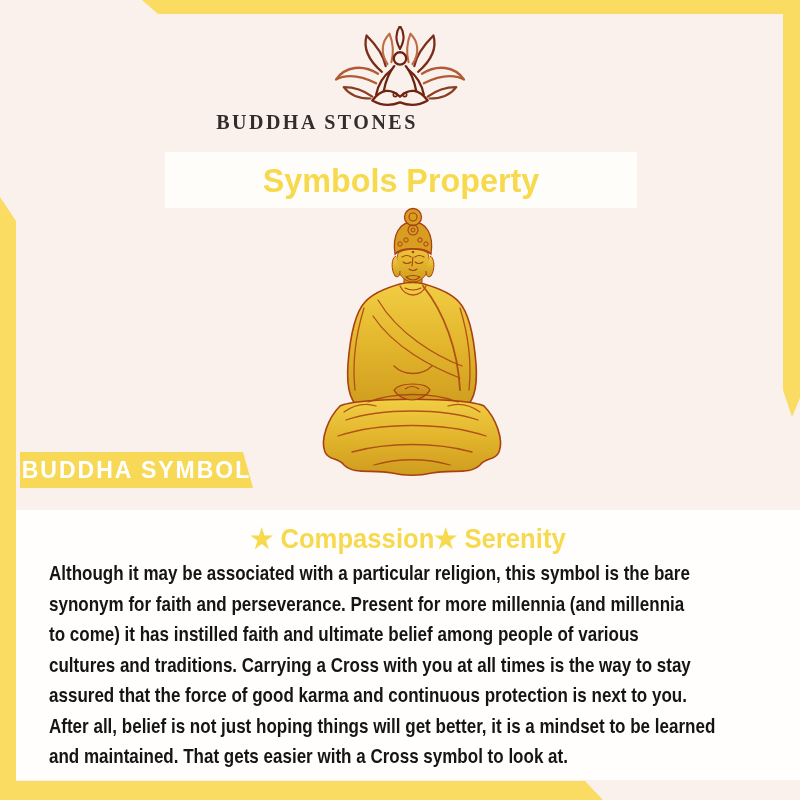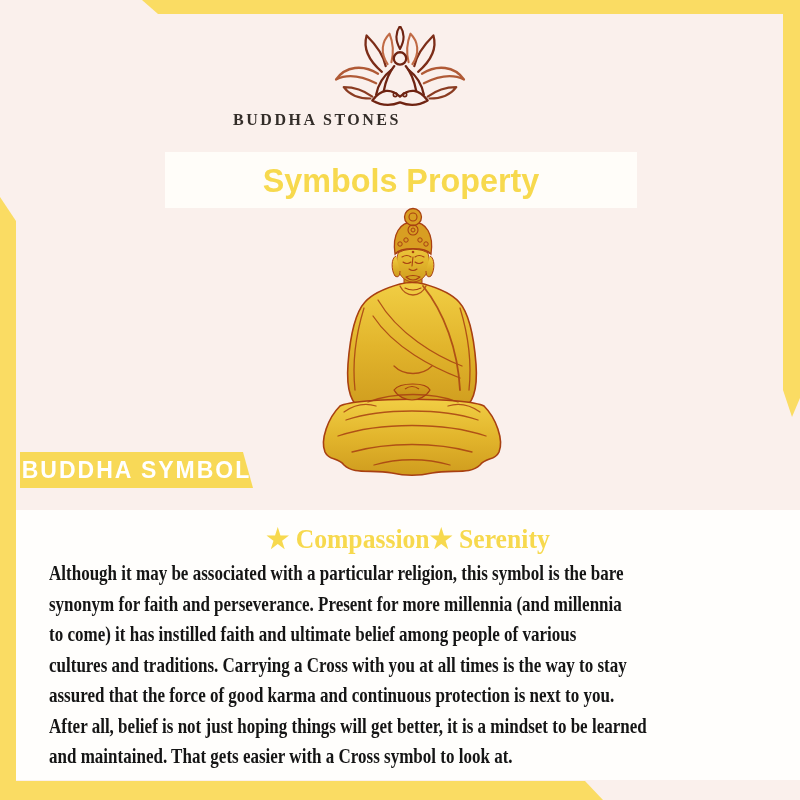--- a/index.html
+++ b/index.html
@@ -16,21 +16,21 @@
     clip-path:polygon(0 0,17px 0,17px 398px,9px 417px,0 390px);}
   .band-left{left:0;top:197px;width:16px;height:603px;
     clip-path:polygon(0 0,16px 24px,16px 603px,0 603px);}
   .band-bottom{left:0;top:781px;width:603px;height:19px;
     clip-path:polygon(0 0,585px 0,603px 19px,0 19px);}
 
   
   .logo{position:absolute;left:325px;top:26px;width:150px;height:84px;}
   .brand-name{
     position:absolute;left:0;top:111px;width:634px;text-align:center;
-    font-family:"Liberation Serif",serif;font-size:16px;letter-spacing:2.5px;
+    font-family:"Liberation Serif",serif;font-size:20px;letter-spacing:2.5px;
     color:var(--brand-text,#332d29);font-weight:600;
   }
 
   
   .title-banner{
     position:absolute;left:165px;top:152px;width:472px;height:56px;
     background:var(--banner-white,#fffdf9);
   }
   .title-banner h1{
     margin:0;width:100%;line-height:56px;text-align:center;
@@ -48,21 +48,20 @@
     clip-path:polygon(0 0,223px 0,233px 36px,0 36px);
     text-align:center;line-height:36px;
     font-size:23px;font-weight:700;letter-spacing:2px;
     color:var(--ribbon-text,#ffffff);
   }
 
   
   .content-panel{
     position:absolute;left:16px;top:510px;width:784px;height:270px;
     background:var(--panel-white,#fffefc);
-    font-family:Liberation Serif, serif;
   }
   .features-line{
     position:absolute;left:0;top:9px;width:784px;height:40px;line-height:40px;
     text-align:center;font-size:27px;font-weight:700;
     color:var(--title-yellow,#f7da52);
     transform:scaleX(0.95);transform-origin:50% 50%;
   }
   .article{position:absolute;left:33px;top:48px;width:765px;}
   .article .body-line{
     white-space:nowrap;font-size:21px;line-height:30.5px;font-weight:700;

